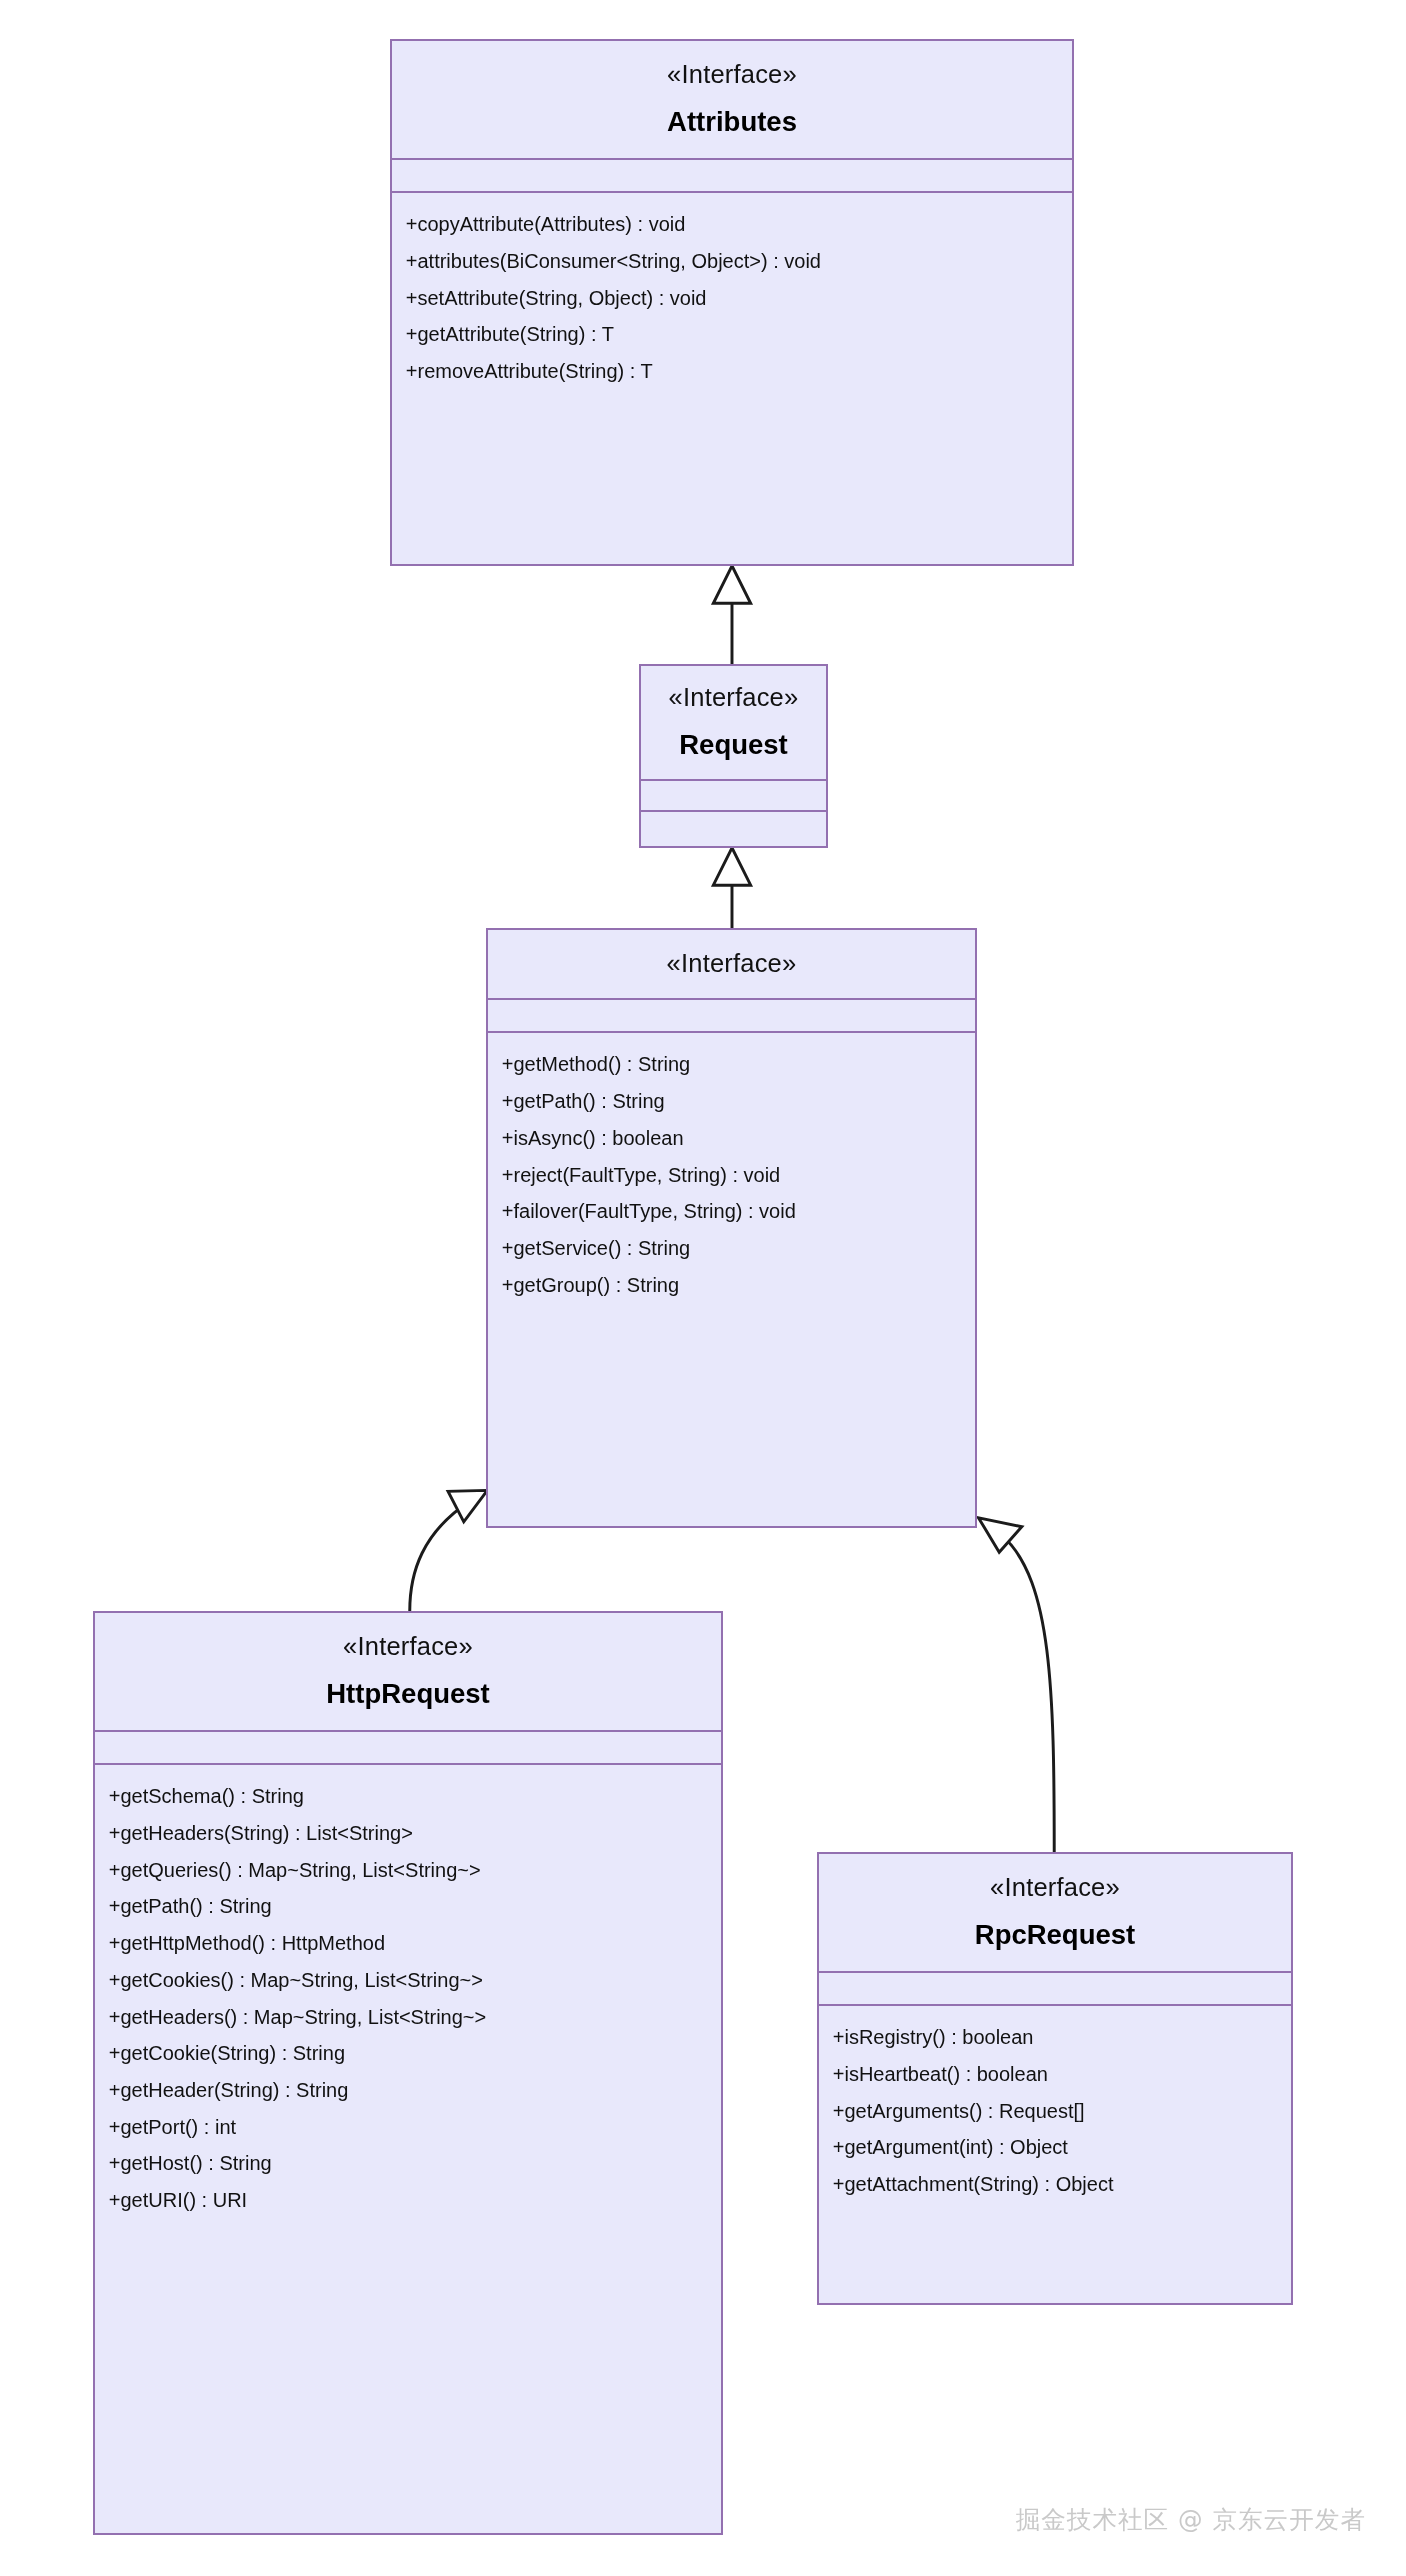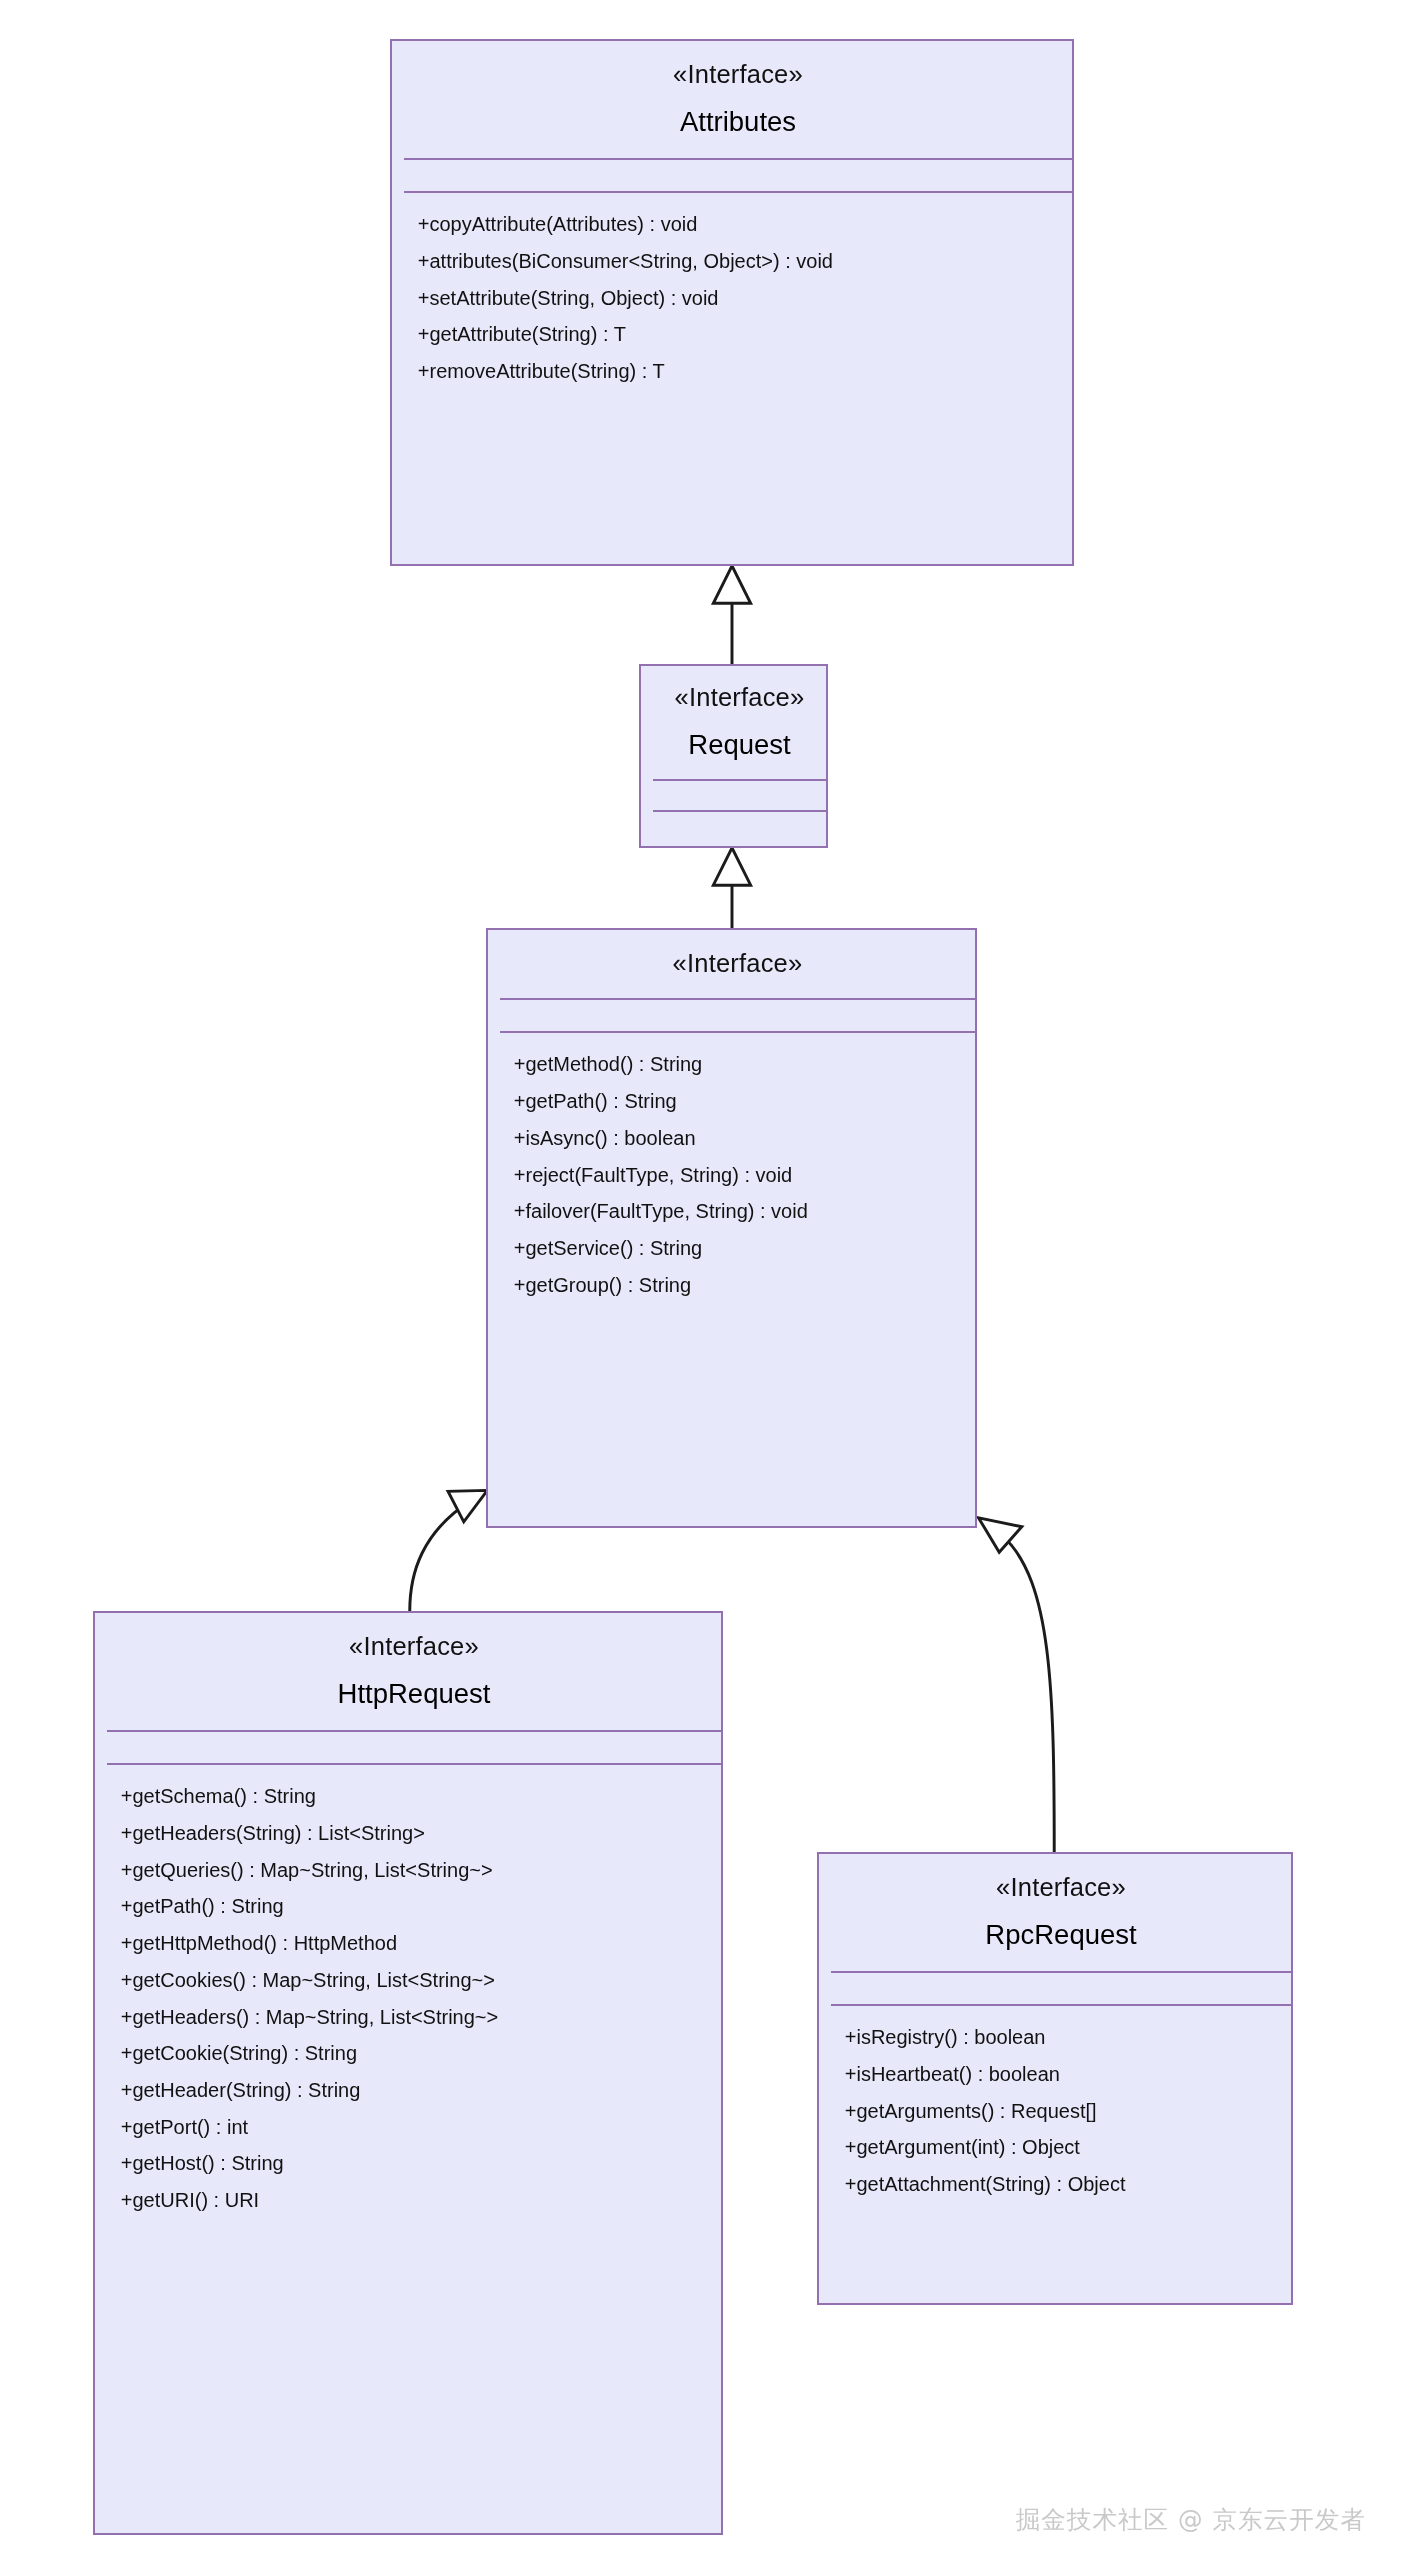--- a/index.html
+++ b/index.html
@@ -20,39 +20,38 @@
   }
   
   .uml-class {
     position: absolute;
     box-sizing: border-box;
     background: #e8e8fb;
     border: 2px solid #9370b0;
     display: flex;
     flex-direction: column;
     z-index: 3;
-    padding-left: 12px;
   }
   .uml-header {
     box-sizing: border-box;
     padding: 15.7px 9.8px 17.7px 9.8px;
     text-align: center;
     border-bottom: 2px solid #9370b0;
   }
   .uml-stereotype {
     display: block;
     font-size: 25.5px;
     color: #111111;
     line-height: 1.35;
     letter-spacing: 0.2px;
   }
   .uml-name {
     display: block;
     font-size: 27.5px;
-    font-weight: normal;
+    font-weight: bold;
     color: #000000;
     line-height: 1.35;
     margin-top: 11.8px;
   }
   .uml-attrs {
     box-sizing: border-box;
     min-height: 33px;
     border-bottom: 2px solid #9370b0;
   }
   .uml-methods {

